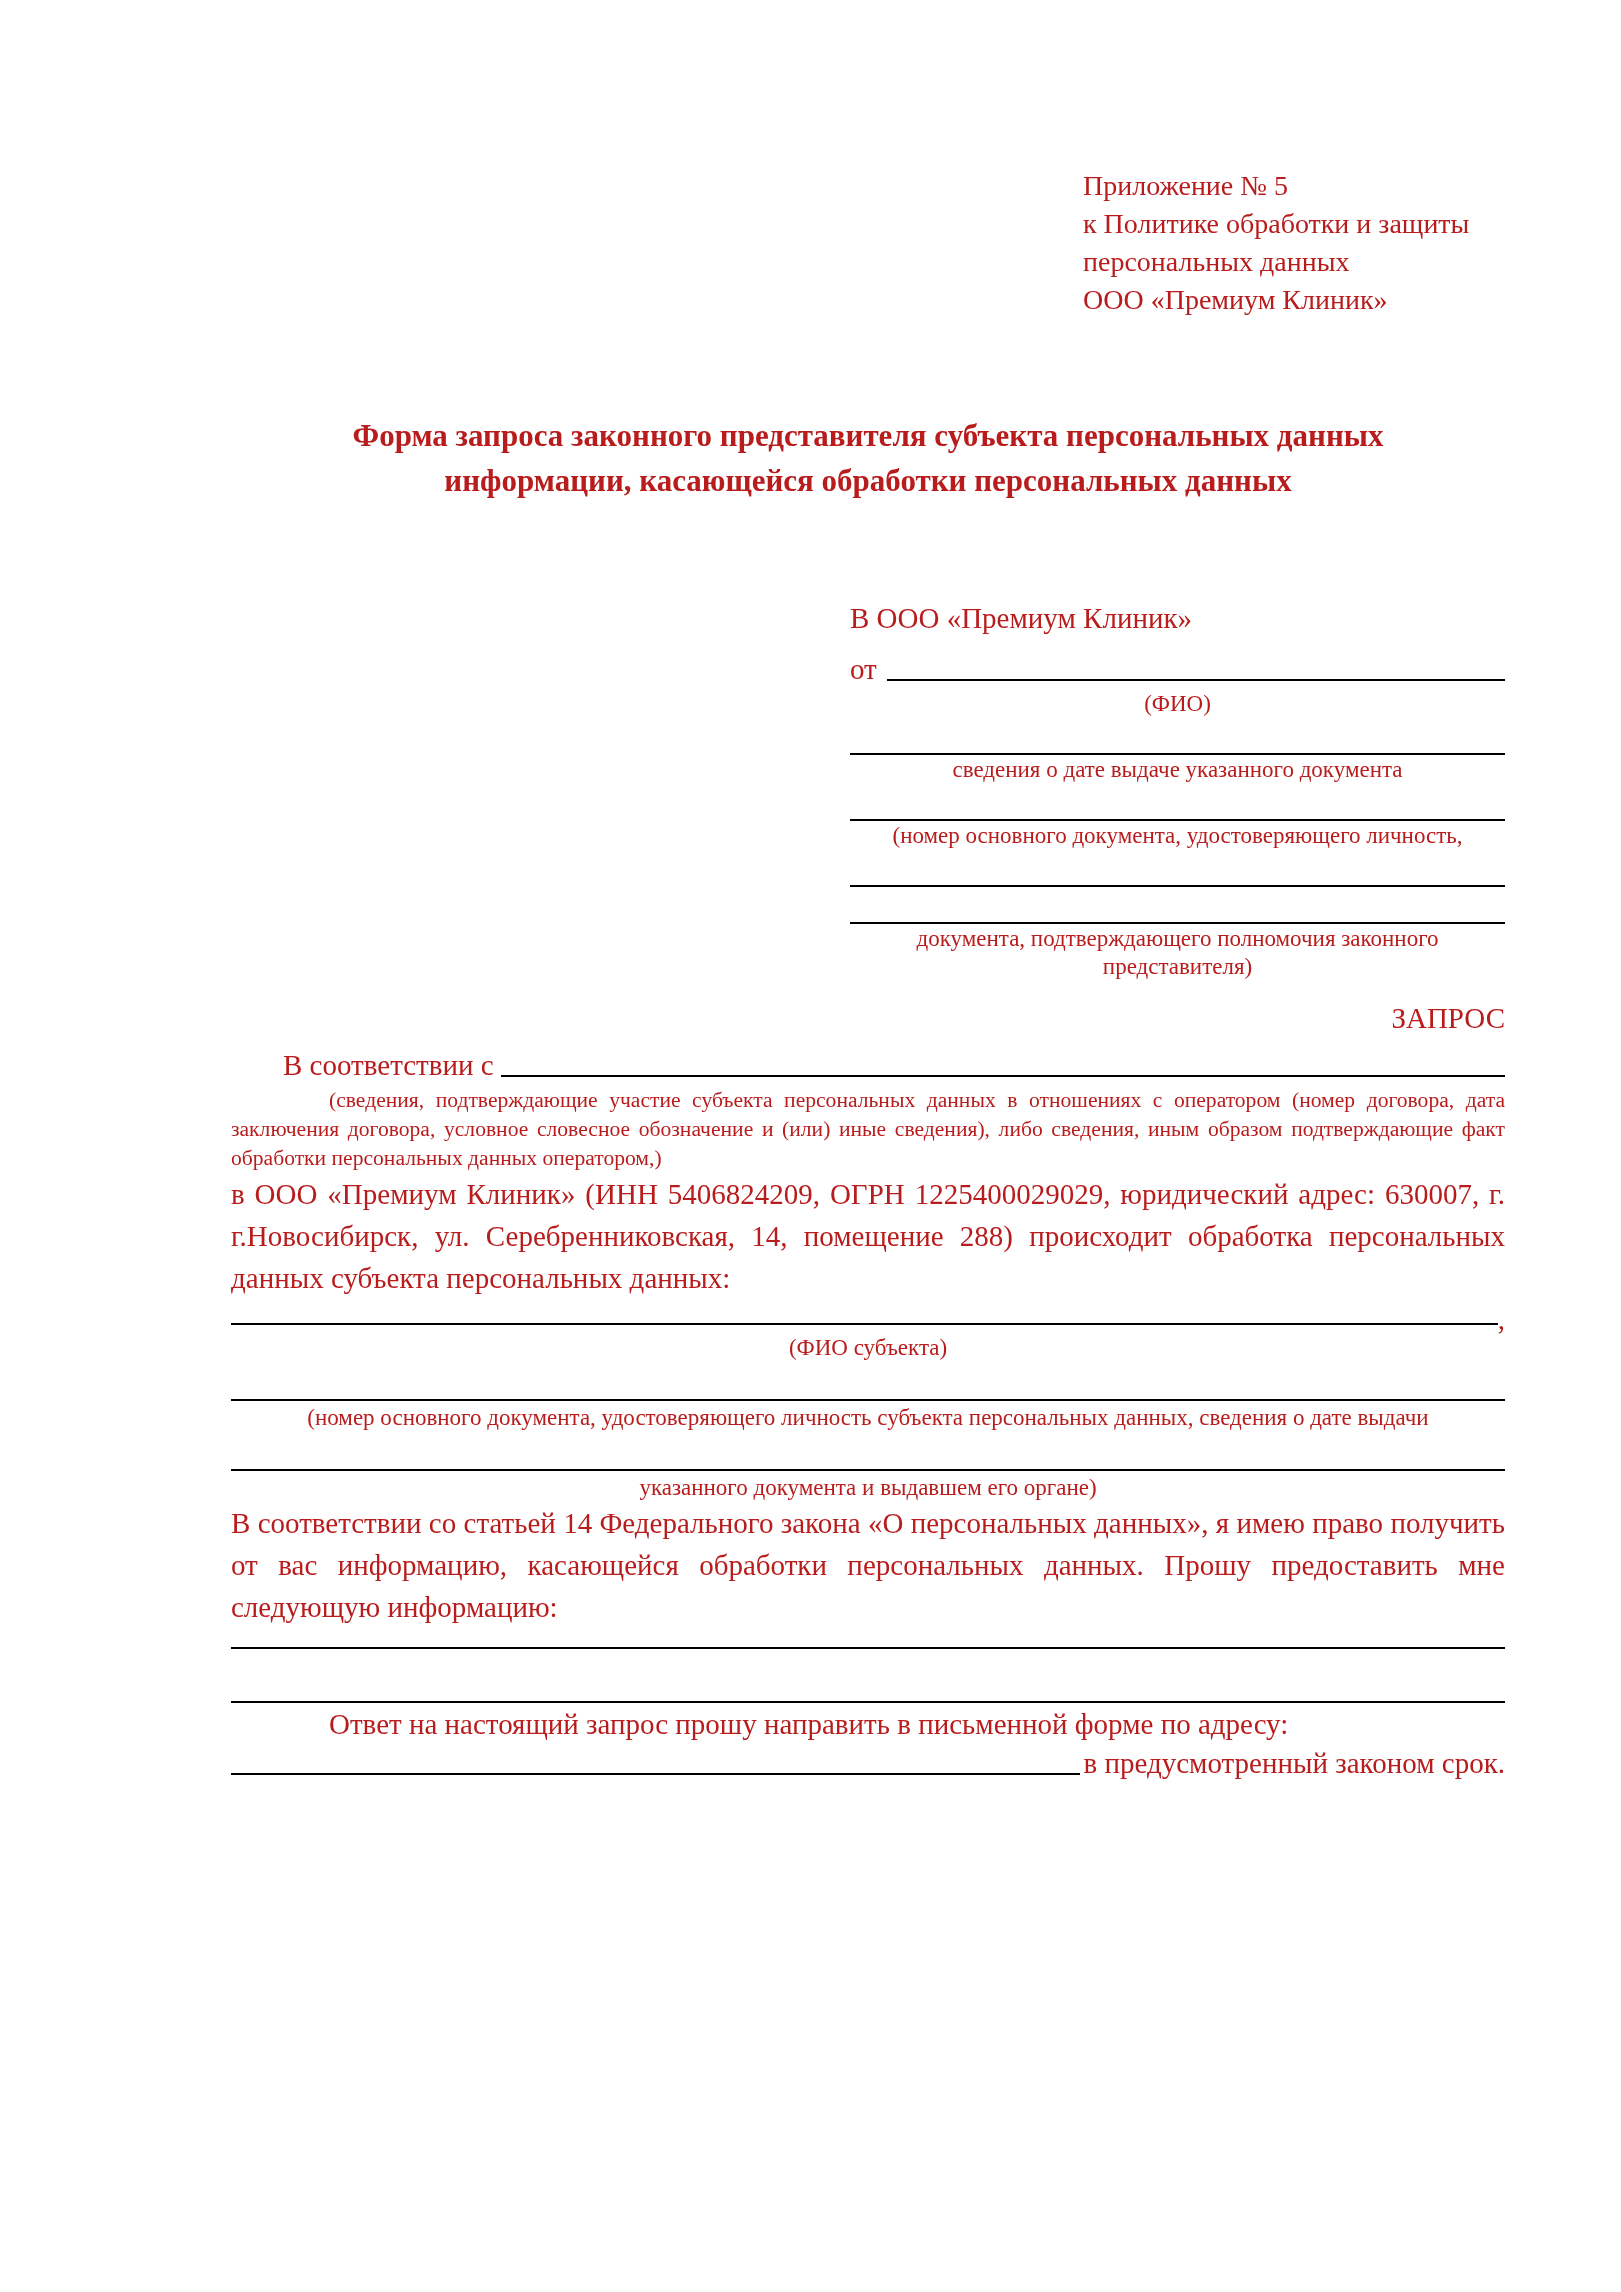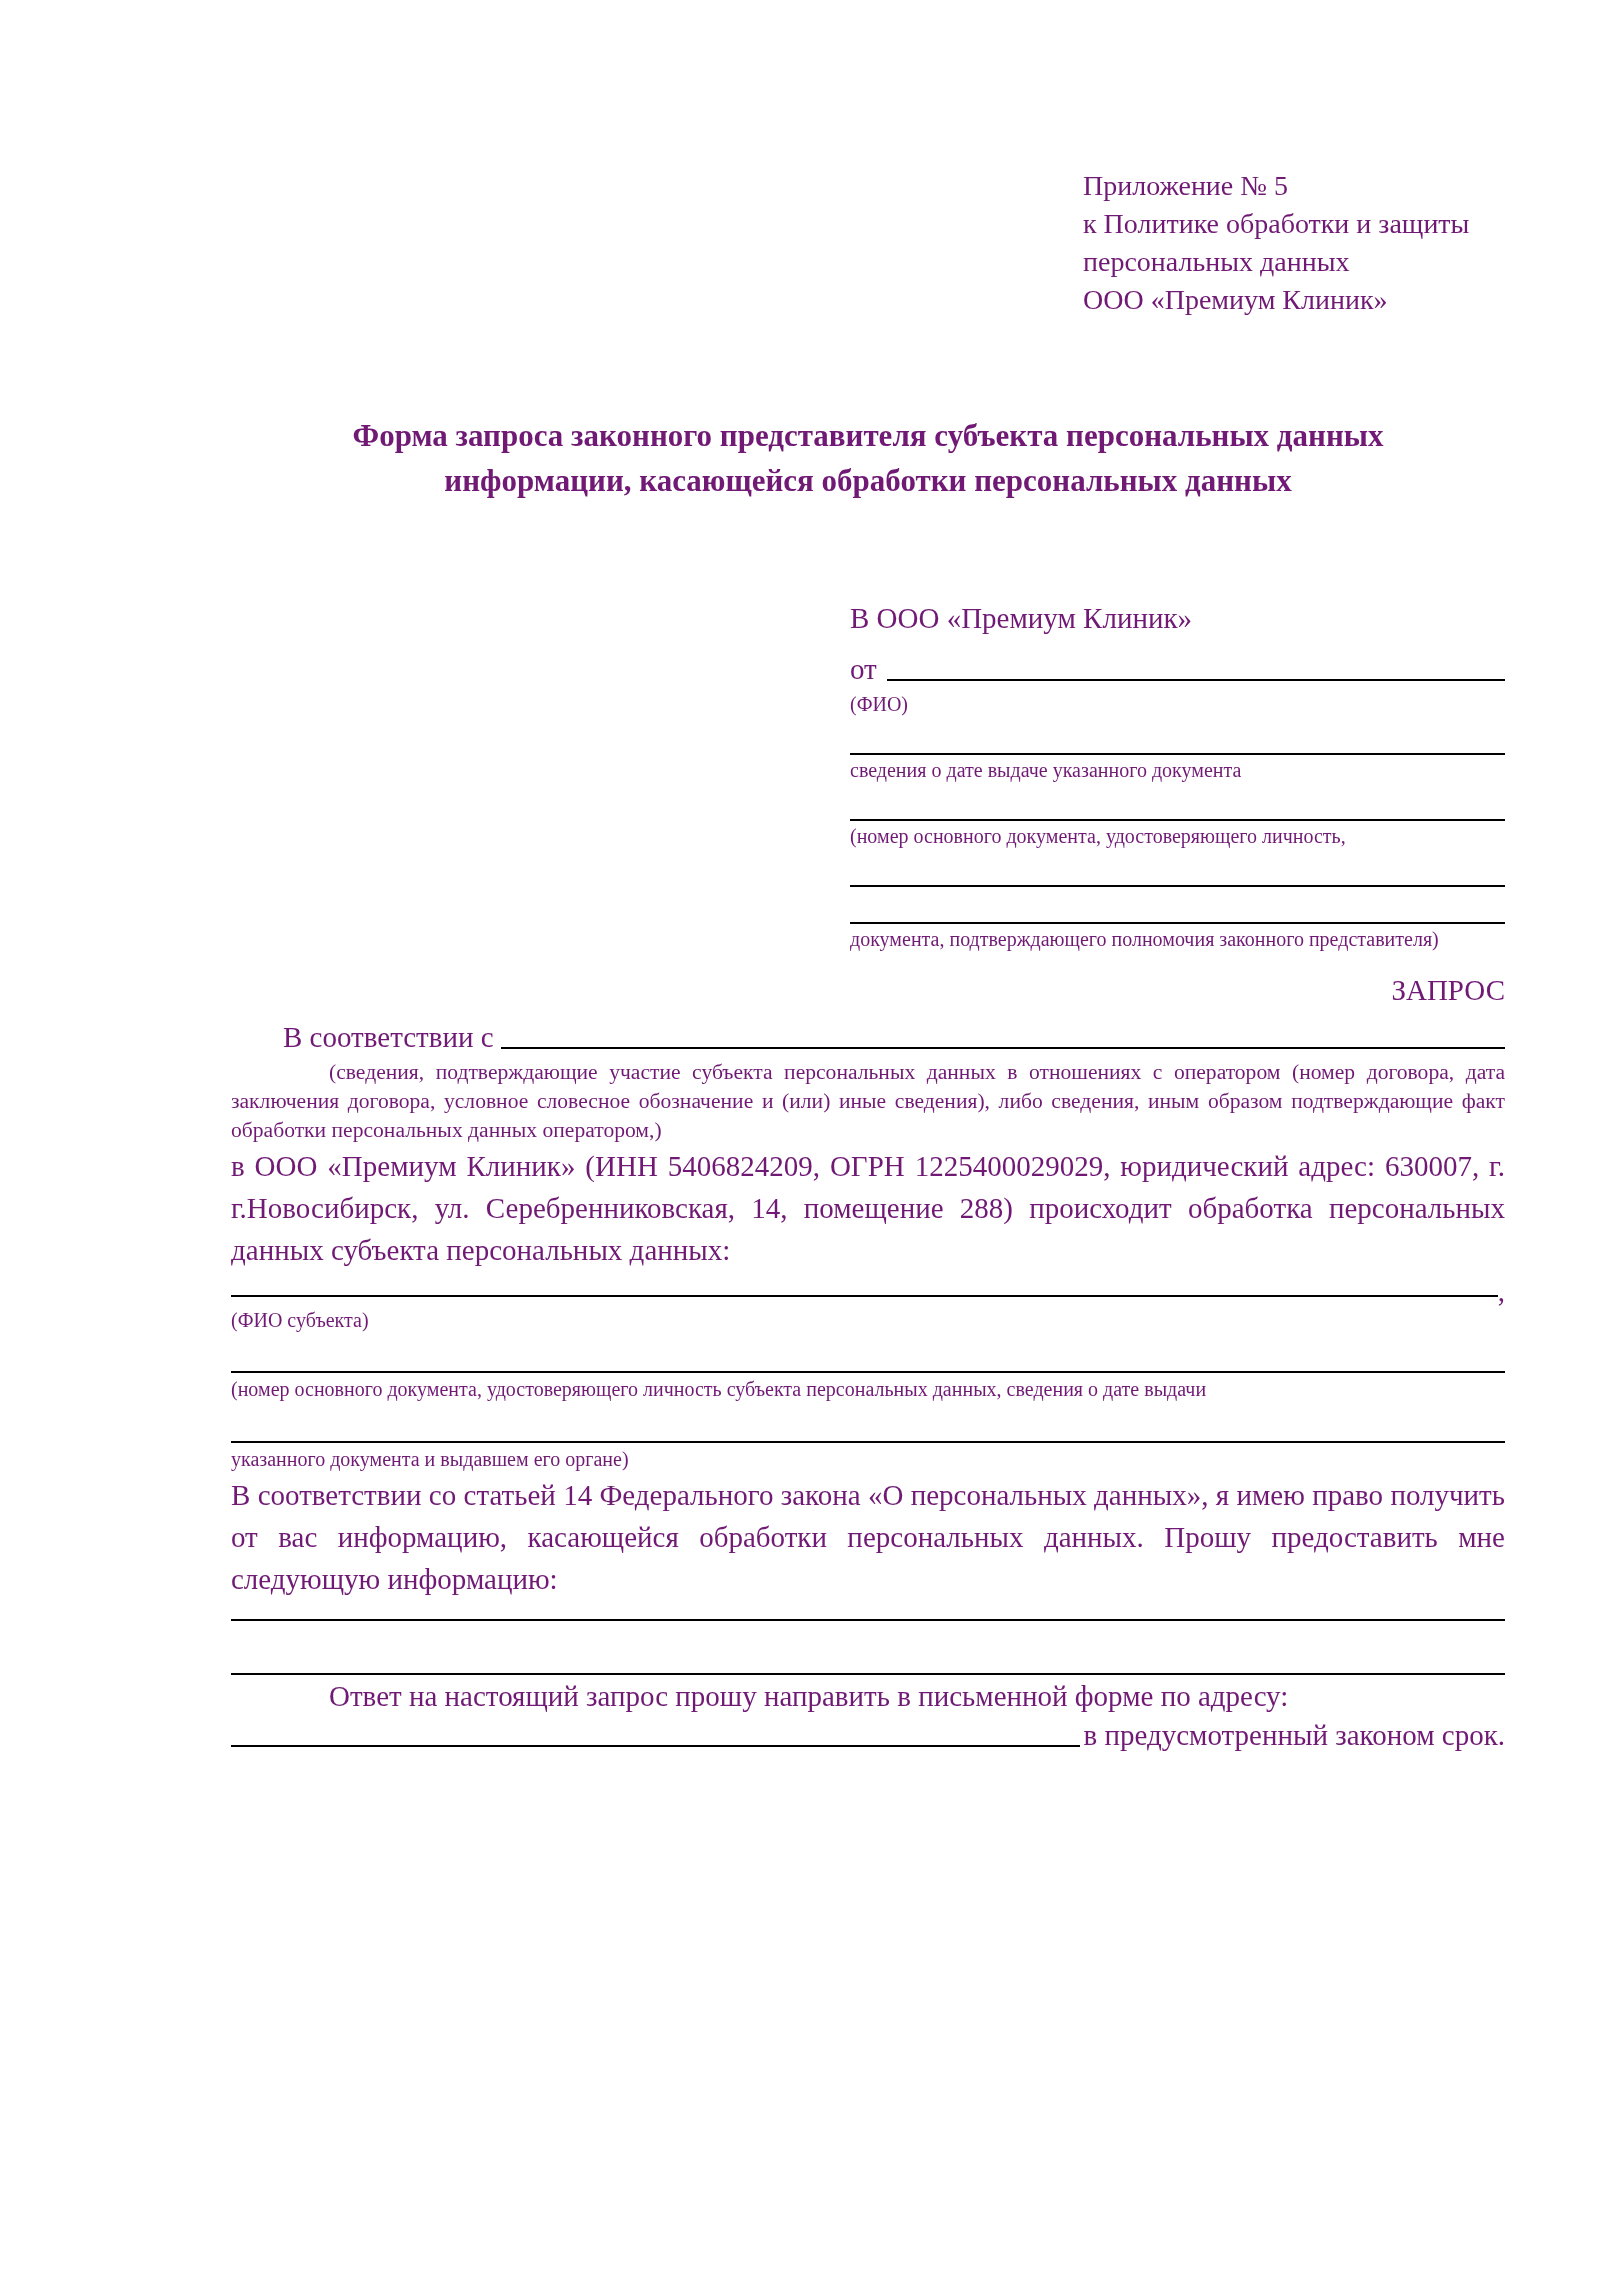--- a/index.html
+++ b/index.html
@@ -3,42 +3,42 @@
 <meta charset="utf-8">
 <style>
   html, body { margin: 0; padding: 0; background: #ffffff; }
   .page {
     position: relative;
     width: 1621px;
     height: 1792px;
     box-sizing: border-box;
     margin: 0 auto;
     background: #ffffff;
-    color: #701a75;
+    color: #b91c1c;
     font-family: "Liberation Serif", "DejaVu Serif", serif;
     font-size: 29px;
     line-height: 42px;
     padding: 167px 116px 12px 231px;
     overflow: hidden;
   }
 
   
   .appendix { margin-left: 852px; font-size: 28px; line-height: 38px; }
 
   
   .doc-title { margin-top: 94px; text-align: center; font-weight: bold; font-size: 31px; line-height: 45px; }
 
   
   .addressee { margin-top: 94px; margin-left: 619px; width: 655px; }
   .addr-to { font-size: 29px; line-height: 42px; }
   .flex-row { display: flex; align-items: flex-end; }
   .from-row { height: 51px; }
   .from-row .lbl { white-space: nowrap; padding-right: 9.8px; }
   .fill { flex: 1 1 auto; border-bottom: 2.9px solid #000; height: 0; margin-bottom: 8.8px; }
-  .cap { font-size: 20px; line-height: 28px; }
+  .cap { font-size: 23px; line-height: 28px; text-align: center; }
 
   .fld-line { height: 35px; border-bottom: 2.9px solid #000; }
   .fld .cap { margin-top: 1px; }
 
   
   .zapros { margin-top: 15.7px; text-align: right; font-size: 29px; }
 
   
   .intro-row { height: 47px; }
   .intro-row .lbl { margin-left: 52px; white-space: nowrap; padding-right: 7.8px; }

